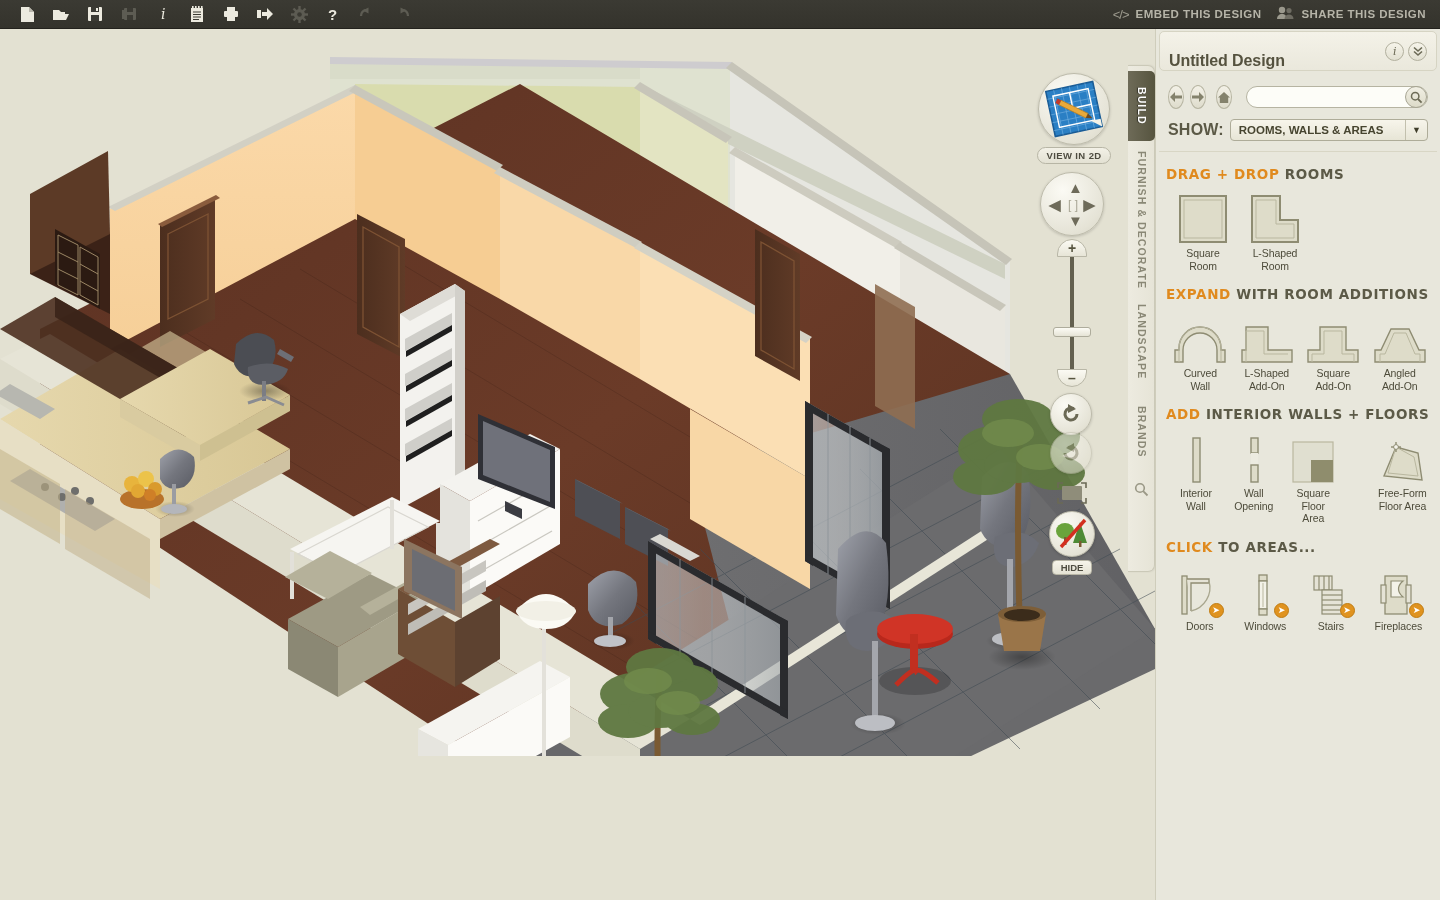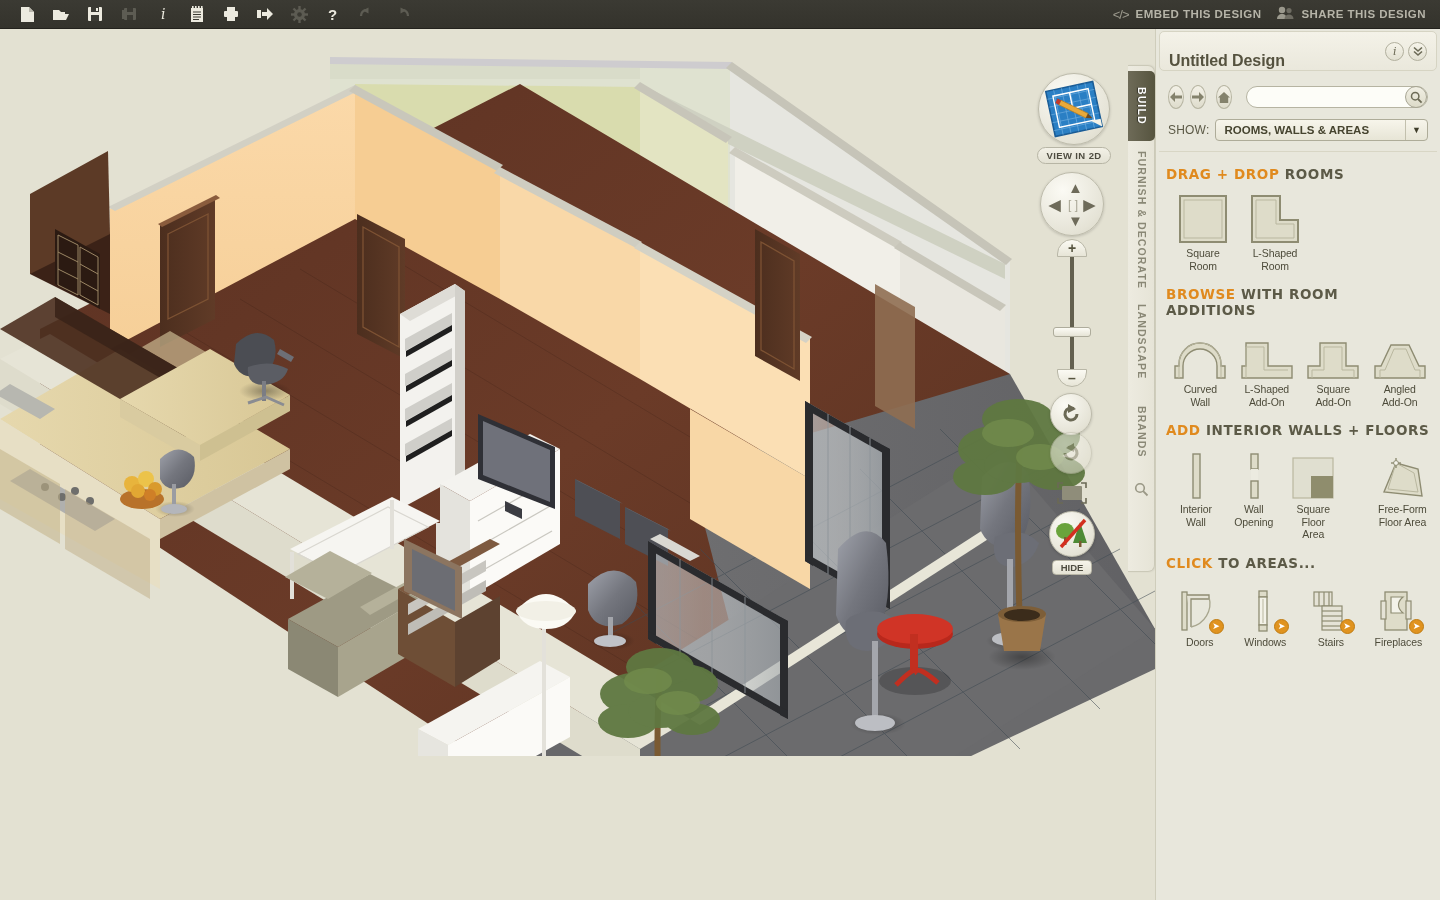--- a/index.html
+++ b/index.html
@@ -228,21 +228,21 @@
     font-size: 11px; color: #55533f; padding: 0 8px;
     font-family: "Liberation Sans", sans-serif;
   }
   #search-go {
     width: 22px; height: 22px; border-radius: 50%; margin-right: -1px;
     background: linear-gradient(#f1efe4,#dddbc9); border: 1px solid #a8a694;
     display: flex; align-items: center; justify-content: center;
     color: #6d6b56; font-size: 11px; cursor: pointer;
   }
   #show-row { display: flex; align-items: center; margin-top: 10px; gap: 6px; }
-  #show-label { font-size: 12px; font-weight: normal; color: #5b5946; letter-spacing: .2px; }
+  #show-label { font-size: 16px; font-weight: bold; color: #5b5946; letter-spacing: .2px; }
   #show-select {
     flex: 1; height: 22px; display: flex; align-items: center;
     background: linear-gradient(#f7f5eb,#e7e5d6);
     border: 1px solid #aeac99; border-radius: 4px;
     font-size: 11.5px; font-weight: bold; color: #46442f;
     padding-left: 8px; cursor: pointer;
   }
   #show-select .caret-box {
     margin-left: auto; width: 22px; height: 100%;
     border-left: 1px solid #c2c0ad;
@@ -917,21 +917,21 @@
               </svg>
           </div>
           <div class="cap" style="white-space:pre-line;">L-Shaped
 Room</div>
         </div>
       </div>
     </div>
 
     <div class="sect">
       <div class="sect-title">
-        <span class="hl">BROWSE</span>
+        <span class="hl">EXPAND</span>
         <span>WITH ROOM ADDITIONS</span>
       </div>
       <div class="items" style="gap:6px; padding-left:4px;">
         <div class="item" style="width:62px;">
           <div class="thumb">
             <svg width="56" height="40" viewBox="0 0 56 40">
                 <path d="M3 38V26h4V24a21 21 0 0 1 42 0v2h4v12h-8V26a17 17 0 0 0-34 0v12z" fill="#dedcc9" stroke="#8e8c72" stroke-width="1.4"></path>
                 <path d="M7 38V24a21 21 0 0 1 42 0v14" fill="none" stroke="#b9b79f" stroke-width="1"></path>
               </svg>
           </div>

